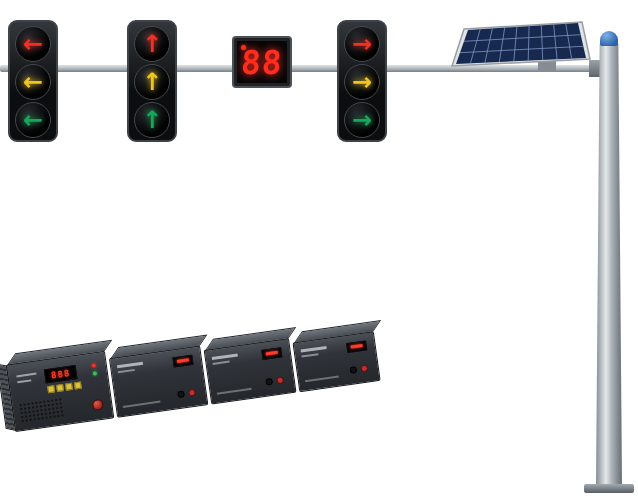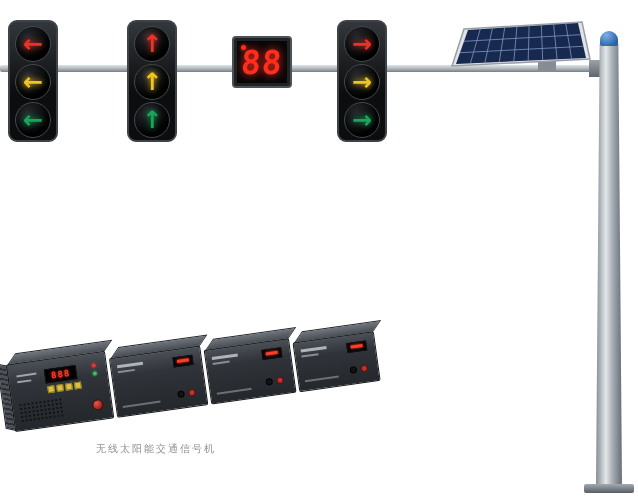--- a/index.html
+++ b/index.html
@@ -261,15 +261,14 @@
             <i></i>
           </div>
         <span class="dot-red"></span>
         <span class="dot-dark"></span>
         <span class="strip"></span>
       </div>
 
     </div>
   </div>
 
-  <div class="caption">无线太阳能交通信号机</div>
 
 </div>
 
 </body></html>

